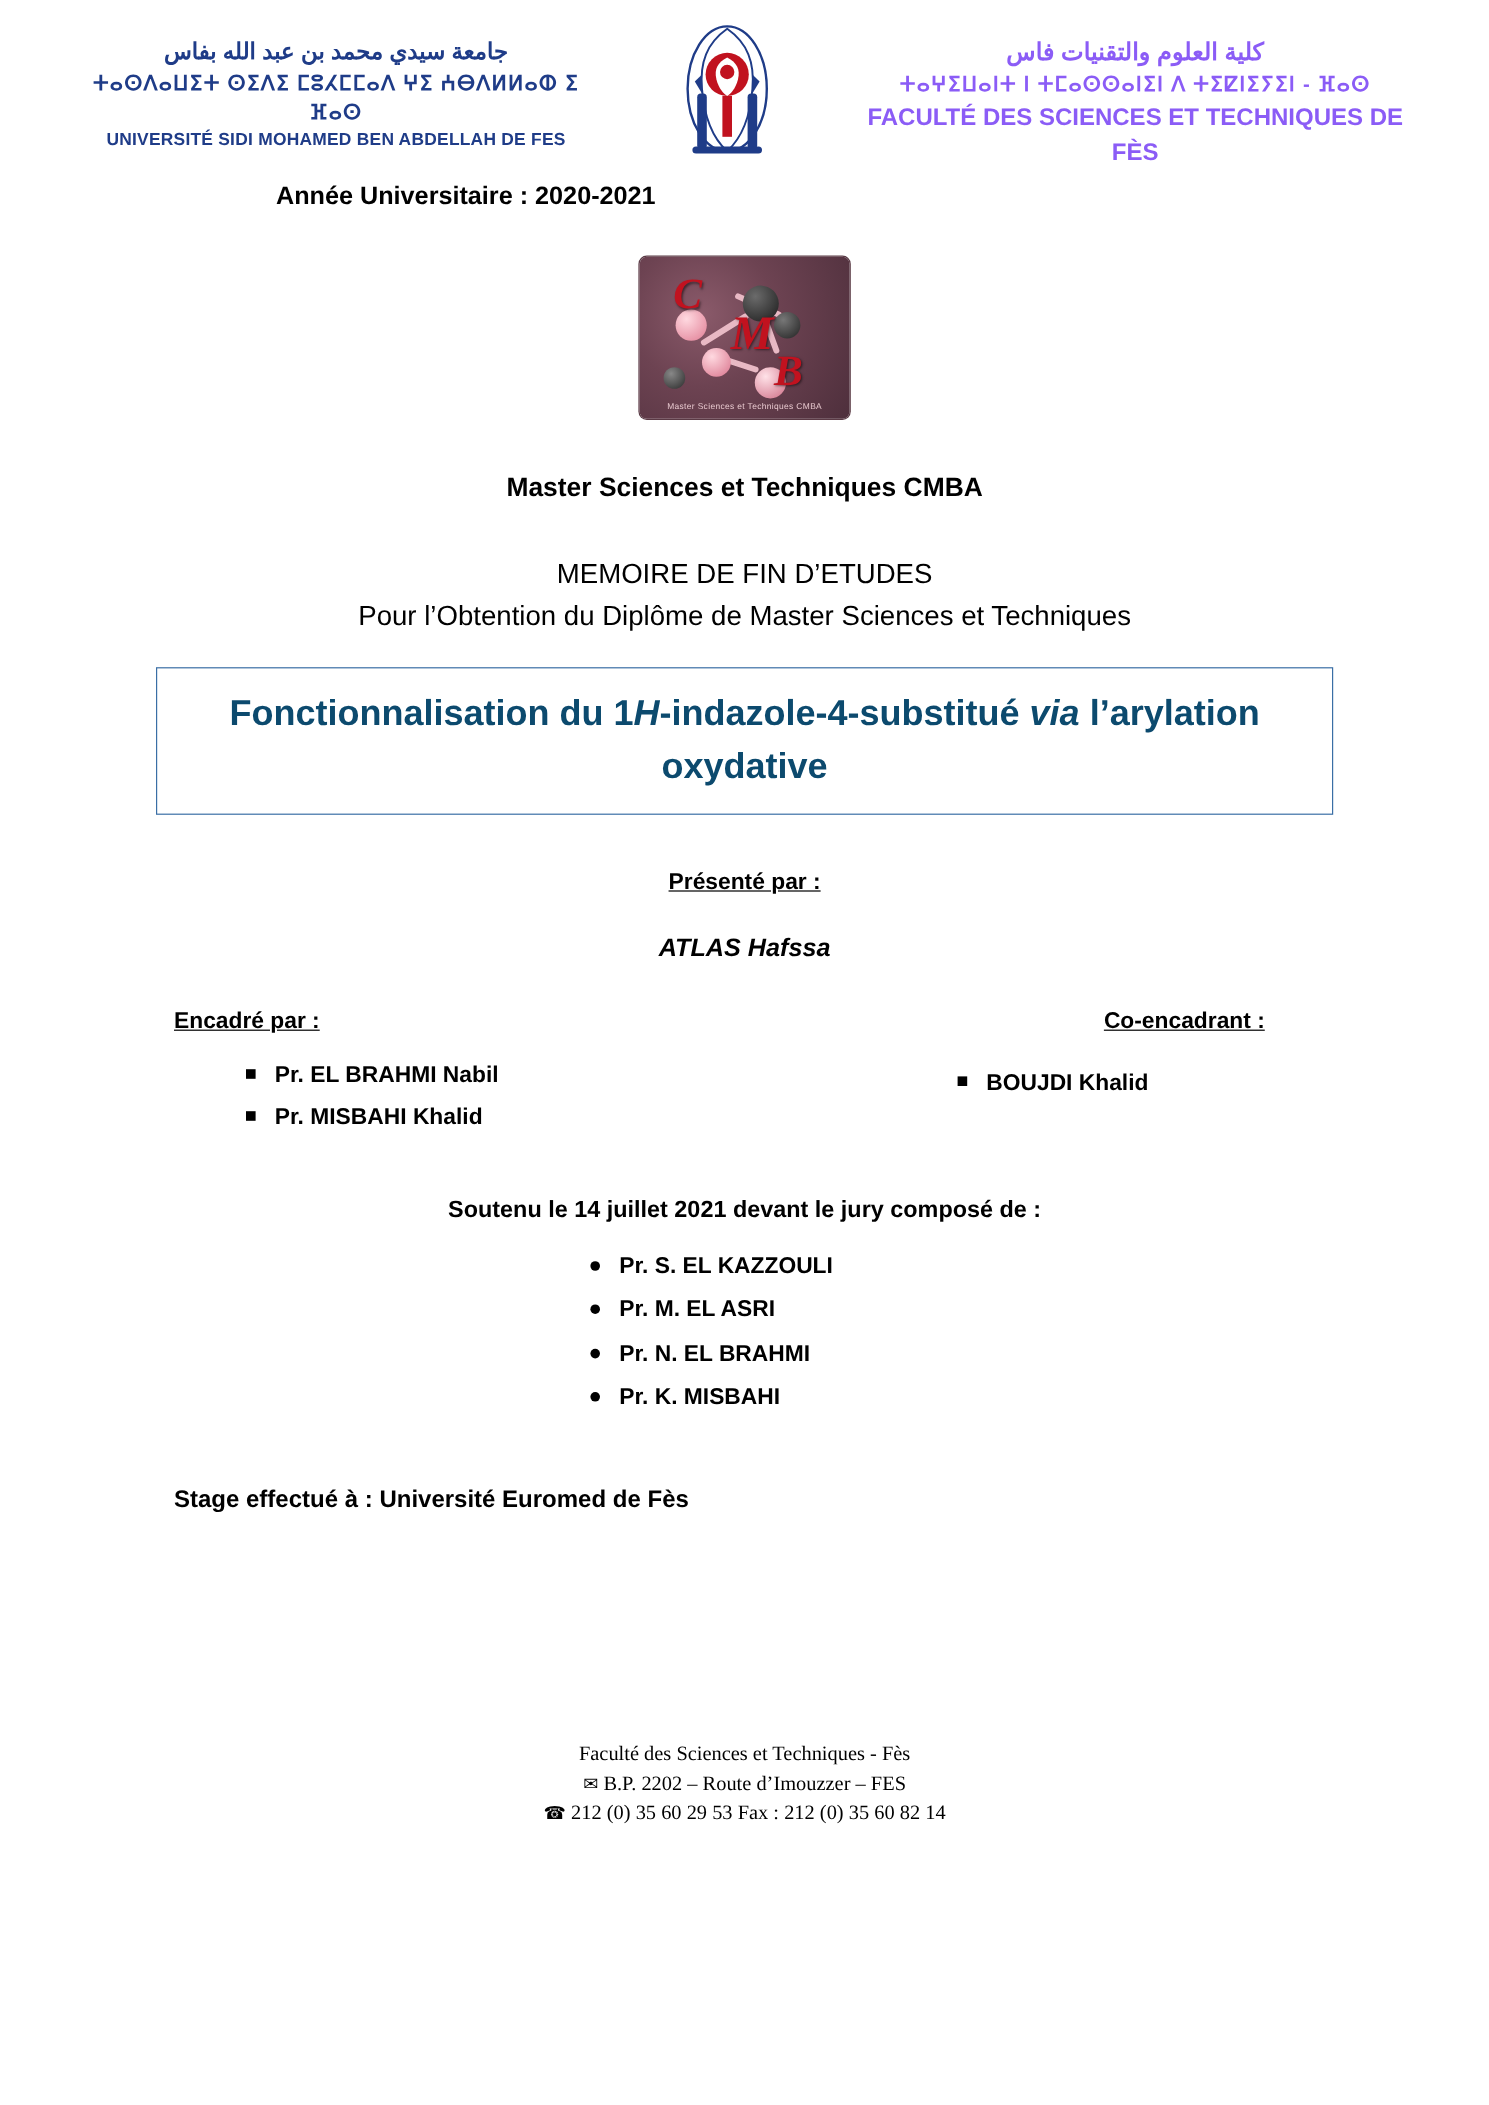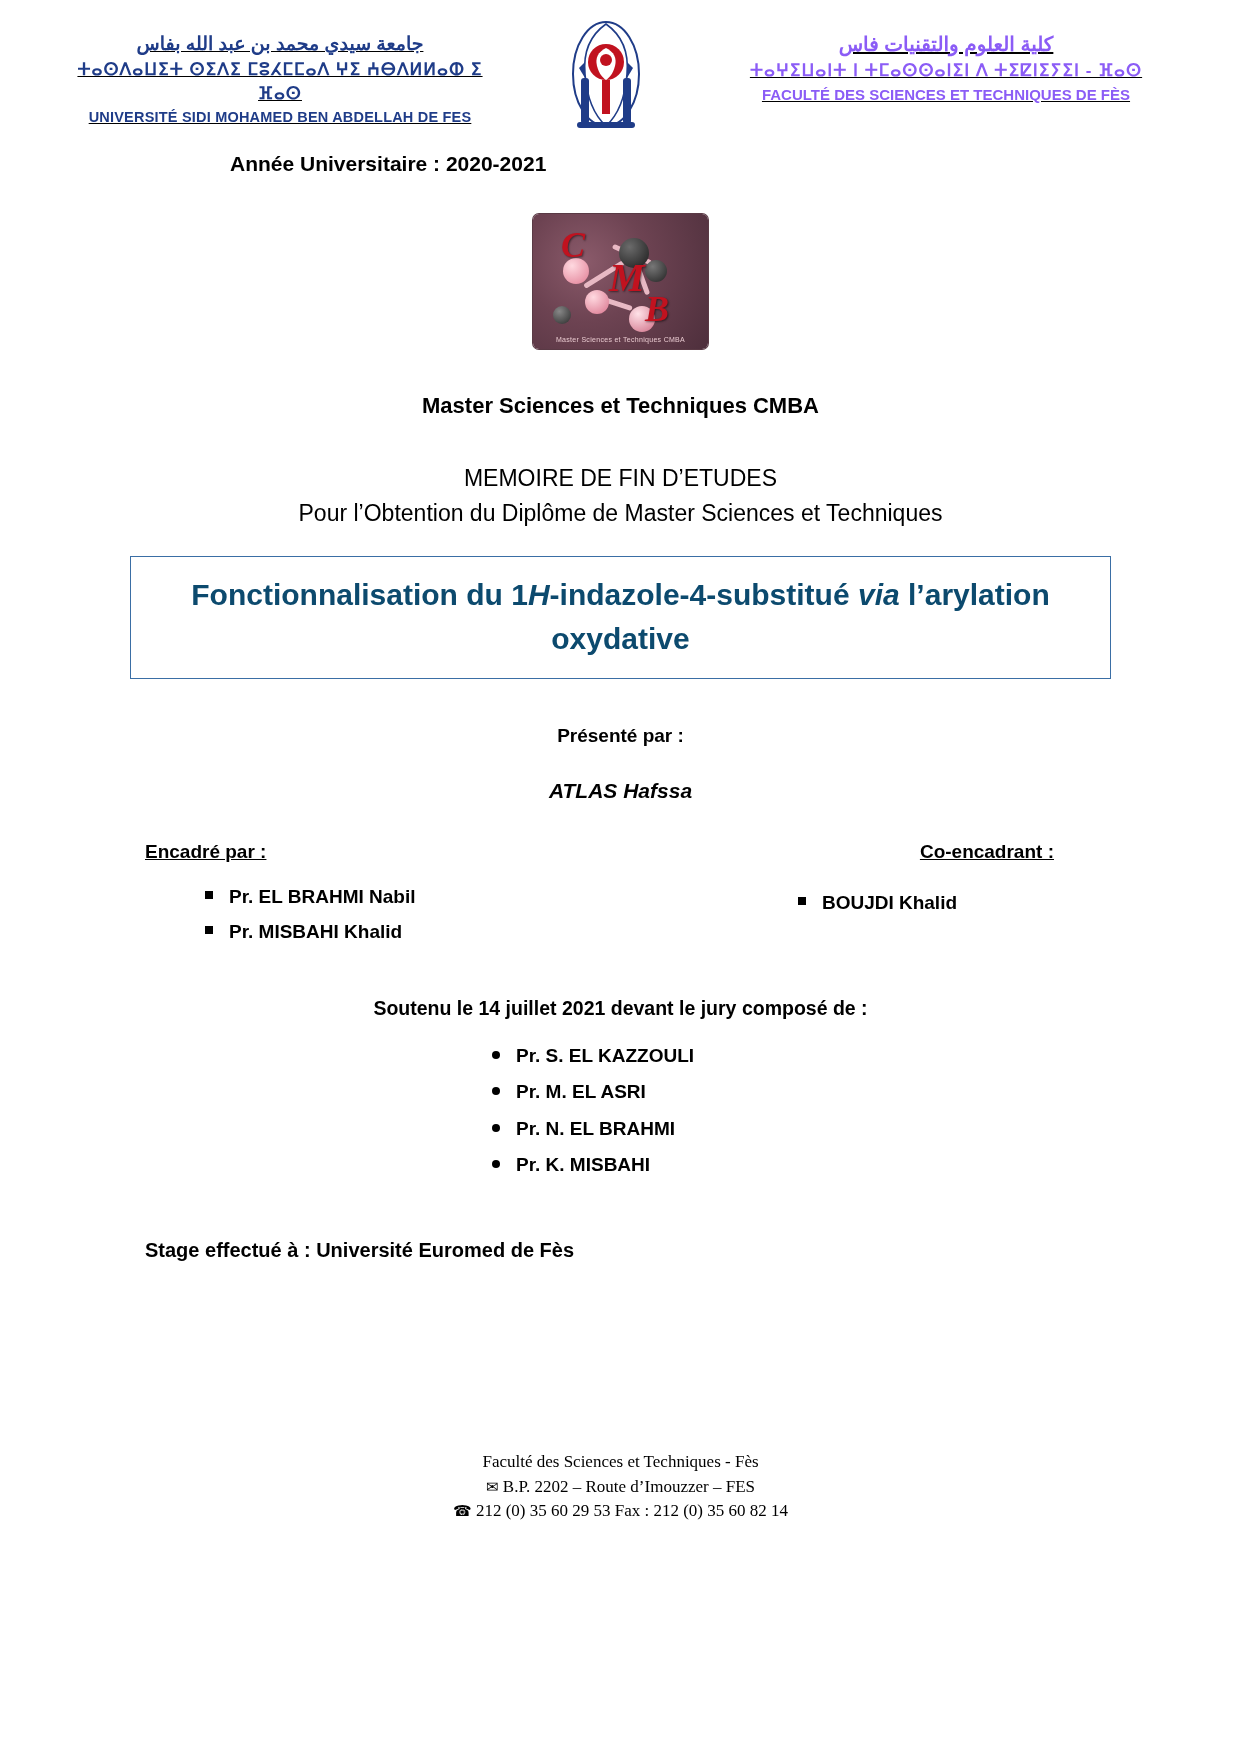--- a/index.html
+++ b/index.html
@@ -22,21 +22,20 @@
     box-sizing: border-box;
     padding: 18px 60px 0 60px;
   }
 
   
   .header {
     display: flex;
     align-items: flex-start;
     justify-content: space-between;
     height: 120px;
-    text-decoration: underline;
   }
   .univ-block {
     text-align: center;
     color: #1F3C88;
     font-weight: bold;
     line-height: 1.45;
     padding-top: 12px;
     width: 440px;
   }
   .univ-ar {
@@ -63,21 +62,21 @@
   .fac-ar {
     font-size: 20px;
     letter-spacing: 1px;
     direction: rtl;
   }
   .fac-tif {
     font-size: 17px;
     letter-spacing: 1px;
   }
   .fac-fr {
-    font-size: 15px;
+    font-size: 20px;
   }
 
   
   .crest {
     width: 90px;
     height: 118px;
     position: relative;
     flex: 0 0 auto;
   }
   .crest svg { display:block; }
@@ -165,21 +164,21 @@
   }
   .title-box em { font-style: italic; }
 
   
   .presente {
     text-align: center;
     margin-top: 46px;
     font-size: 19px;
     font-weight: bold;
   }
-  .presente span { }
+  .presente span { text-decoration: underline; }
   .author {
     text-align: center;
     margin-top: 32px;
     font-size: 21px;
     font-weight: bold;
     font-style: italic;
   }
 
   
   .sup-row {

